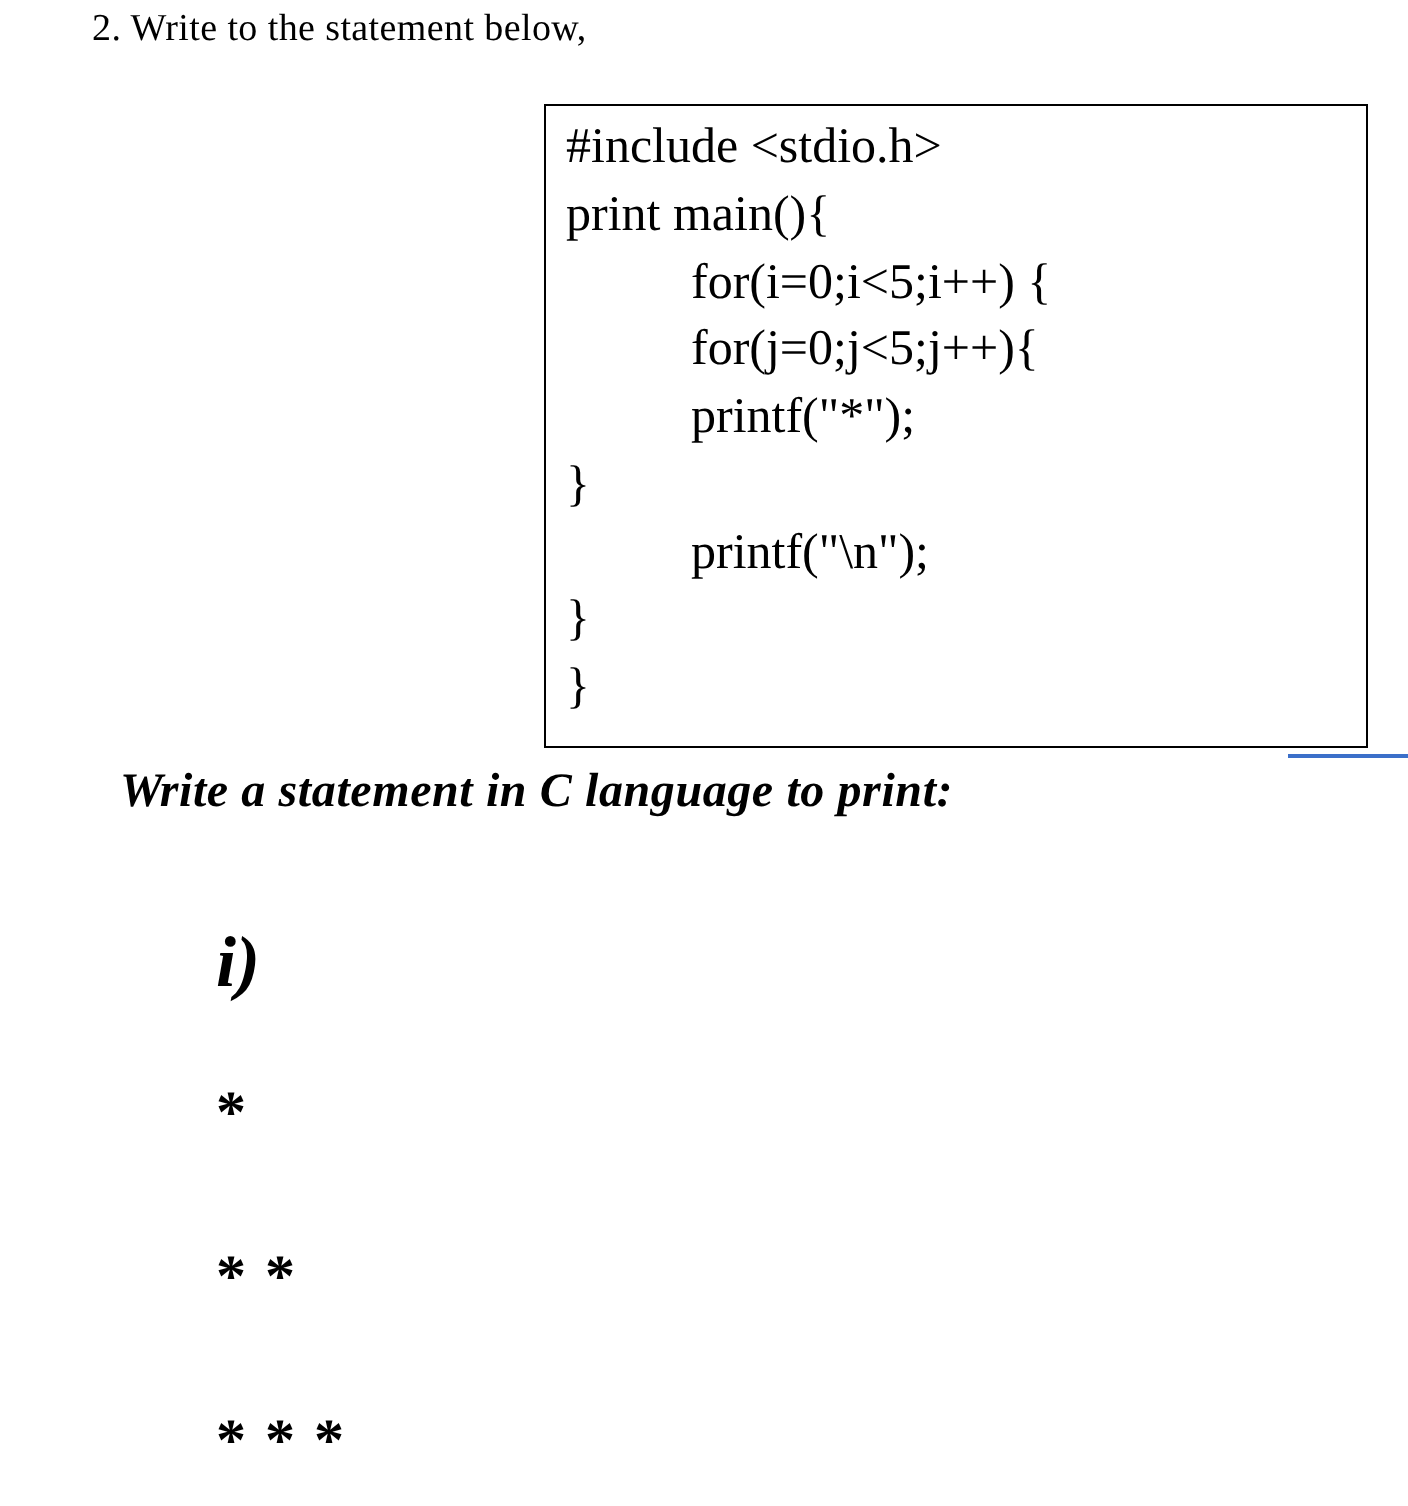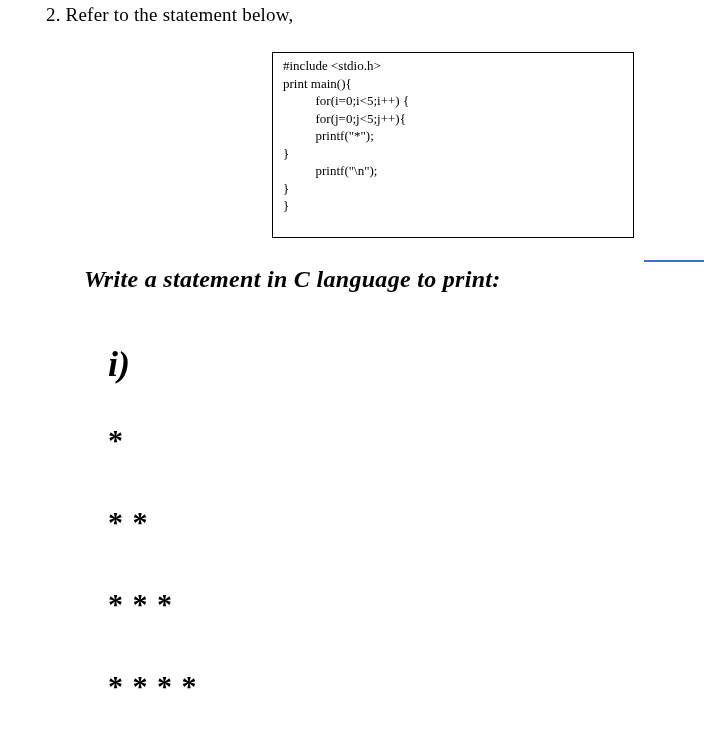--- a/index.html
+++ b/index.html
@@ -16,38 +16,38 @@
       position: relative;
       padding: 4px 0 0 0;
     }
     .question-text {
       font-size: 19px;
       padding-left: 46px;
       letter-spacing: 0.2px;
     }
     .code-box {
       border: 1.5px solid #000000;
-      width: 362px;
+      width: 412px;
       margin-left: 272px;
       margin-top: 26px;
-      padding: 4px 10px 22px 10px;
+      padding: 4px 10px 12px 10px;
       font-family: "Times New Roman", Times, serif;
-      font-size: 13px;
+      font-size: 25px;
       line-height: 1.35;
     }
     .code-line {
       white-space: pre;
     }
     .prompt-line {
       font-family: "Times New Roman", Times, serif;
       font-style: italic;
       font-weight: bold;
       font-size: 24px;
-      margin-top: 28px;
-      padding-left: 84px;
+      margin-top: 9px;
+      padding-left: 60px;
       letter-spacing: 0.3px;
       white-space: nowrap;
       position: relative;
     }
     .underline-mark {
       position: absolute;
       top: -6px;
       right: 0;
       width: 60px;
       height: 2px;
@@ -79,21 +79,21 @@
     .star {
       display: inline-block;
       margin-right: 2px;
     }
   </style>
 </head>
 <body>
 
 <div class="question-text">
   <span>2.</span>
-  <span>Refer to the statement below,</span>
+  <span>Write to the statement below,</span>
 </div>
 
 <div class="code-box">
   <div class="code-line">#include &lt;stdio.h&gt;</div>
   <div class="code-line">print main(){</div>
   <div class="code-line">          for(i=0;i&lt;5;i++) {</div>
   <div class="code-line">          for(j=0;j&lt;5;j++){</div>
   <div class="code-line">          printf("*");</div>
   <div class="code-line">}</div>
   <div class="code-line">          printf("\n");</div>

